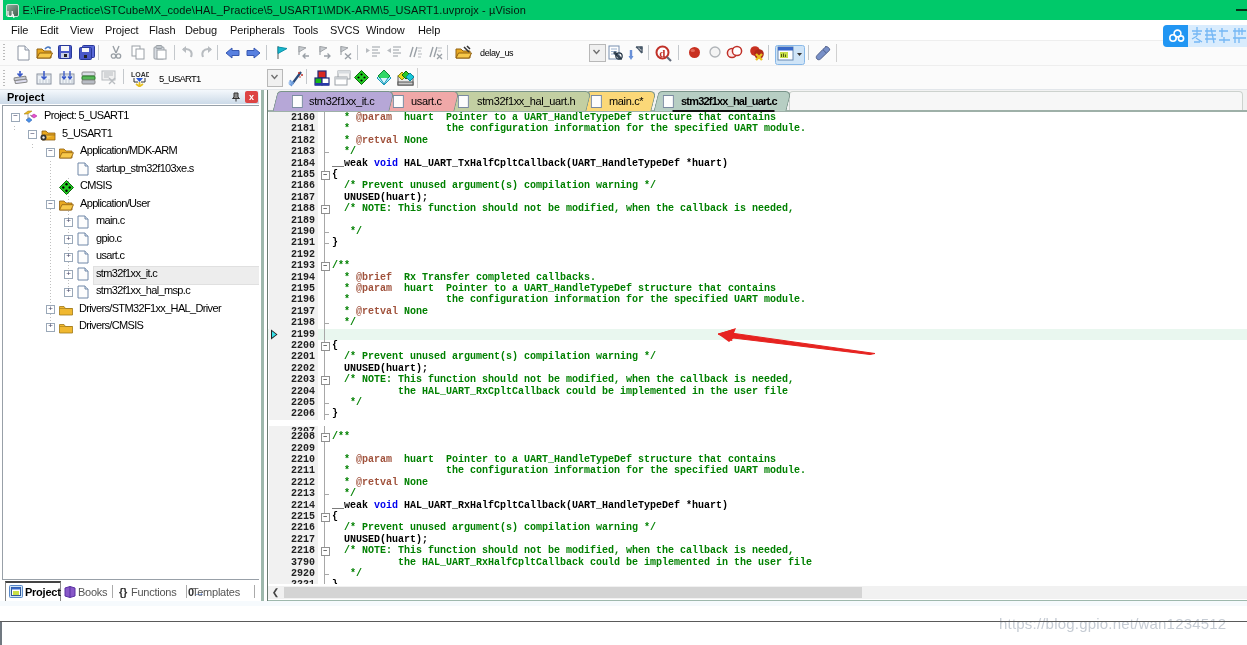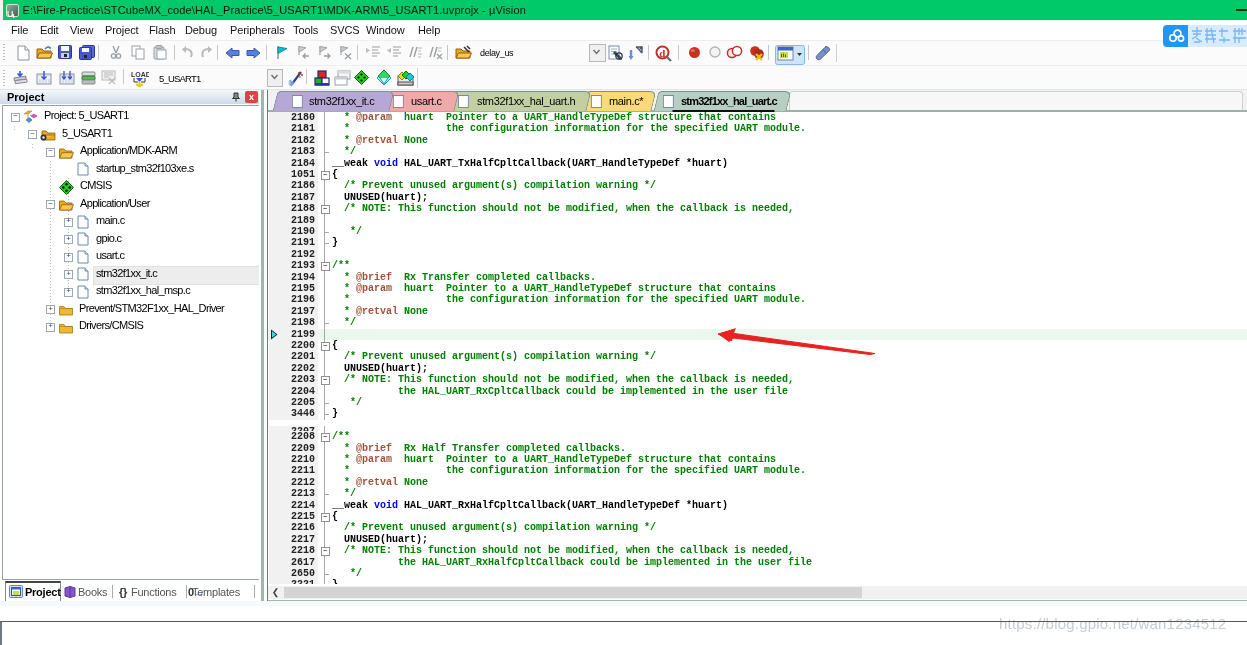--- a/index.html
+++ b/index.html
@@ -422,21 +422,21 @@
     <div class="ticon" style="left:77px;top:194.5px"><svg width="12" height="14" viewBox="0 0 12 14">
    <path d="M1,1 L8,1 L11,4 L11,13 L1,13 Z" fill="#fdfdfd" stroke="#7088a8" stroke-width="1"></path>
    <path d="M8,1 L8,4 L11,4" fill="#dde6f0" stroke="#7088a8" stroke-width="1"></path>
       </svg></div>
     <div class="ttext" style="left:96px;top:194.0px">stm32f1xx_hal_msp.c</div>
 <div class="exp" style="left:46px;top:215.0px"><span>+</span></div>
     <div class="ticon" style="left:58px;top:212.0px"><svg width="16" height="13" viewBox="0 0 16 13">
    <path d="M1.5,3.5 L6,3.5 L7.5,5.5 L14.5,5.5 L14.5,12 L1.5,12 Z" fill="#f0b830" stroke="#a07818" stroke-width="0.8"></path>
    <path d="M1.5,5.5 L14.5,5.5" stroke="#a07818" stroke-width="0.6"></path>
       </svg></div>
-    <div class="ttext" style="left:79px;top:211.5px">Prevent/STM32F1xx_HAL_Driver</div>
+    <div class="ttext" style="left:79px;top:211.5px">Drivers/STM32F1xx_HAL_Driver</div>
 <div class="exp" style="left:46px;top:232.5px"><span>+</span></div>
     <div class="ticon" style="left:58px;top:229.5px"><svg width="16" height="13" viewBox="0 0 16 13">
    <path d="M1.5,3.5 L6,3.5 L7.5,5.5 L14.5,5.5 L14.5,12 L1.5,12 Z" fill="#f0b830" stroke="#a07818" stroke-width="0.8"></path>
    <path d="M1.5,5.5 L14.5,5.5" stroke="#a07818" stroke-width="0.6"></path>
       </svg></div>
     <div class="ttext" style="left:79px;top:229.0px">Drivers/CMSIS</div>
   </div>
   <div class="abs" id="btabs">
 <div class="btab active" style="left:5px;width:54px"></div>
 <div style="position:absolute;left:9px;top:5px;z-index:3"><svg width="14" height="13" viewBox="0 0 14 13">
@@ -484,21 +484,21 @@
         <div class="tabunder"></div>
       </div>
 <div style="position:absolute;left:521px;top:1px;width:452px;height:18px;background:#f7f7f7;border:1px solid #cdd2ce;border-bottom:none;border-radius:4px 4px 0 0;z-index:5"></div>
     </div>
     <div id="code">
       <div class="cl" style="top:0.0px"><span class="num">2180</span><span class="fold"></span><span class="src"><span class="g">&nbsp;&nbsp;*&nbsp;</span><span class="d">@param</span><span class="g">&nbsp;&nbsp;huart&nbsp;&nbsp;Pointer&nbsp;to&nbsp;a&nbsp;UART_HandleTypeDef&nbsp;structure&nbsp;that&nbsp;contains</span></span></div>
 <div class="cl" style="top:11.4px"><span class="num">2181</span><span class="fold"></span><span class="src"><span class="g">&nbsp;&nbsp;*&nbsp;&nbsp;&nbsp;&nbsp;&nbsp;&nbsp;&nbsp;&nbsp;&nbsp;&nbsp;&nbsp;&nbsp;&nbsp;&nbsp;&nbsp;&nbsp;the&nbsp;configuration&nbsp;information&nbsp;for&nbsp;the&nbsp;specified&nbsp;UART&nbsp;module.</span></span></div>
 <div class="cl" style="top:22.8px"><span class="num">2182</span><span class="fold"></span><span class="src"><span class="g">&nbsp;&nbsp;*&nbsp;</span><span class="d">@retval</span><span class="g">&nbsp;None</span></span></div>
 <div class="cl" style="top:34.2px"><span class="num">2183</span><span class="fold"><span class="ftick"></span></span><span class="src"><span class="g">&nbsp;&nbsp;*/</span></span></div>
 <div class="cl" style="top:45.6px"><span class="num">2184</span><span class="fold"></span><span class="src"><span>__weak&nbsp;</span><span class="b">void</span><span>&nbsp;HAL_UART_TxHalfCpltCallback(UART_HandleTypeDef&nbsp;*huart)</span></span></div>
-<div class="cl" style="top:57.0px"><span class="num">1051</span><span class="fold"><span class="fbox">−</span></span><span class="src"><span>{</span></span></div>
+<div class="cl" style="top:57.0px"><span class="num">2185</span><span class="fold"><span class="fbox">−</span></span><span class="src"><span>{</span></span></div>
 <div class="cl" style="top:68.4px"><span class="num">2186</span><span class="fold"></span><span class="src"><span class="g">&nbsp;&nbsp;/*&nbsp;Prevent&nbsp;unused&nbsp;argument(s)&nbsp;compilation&nbsp;warning&nbsp;*/</span></span></div>
 <div class="cl" style="top:79.8px"><span class="num">2187</span><span class="fold"></span><span class="src"><span>&nbsp;&nbsp;UNUSED(huart);</span></span></div>
 <div class="cl" style="top:91.2px"><span class="num">2188</span><span class="fold"><span class="fbox">−</span></span><span class="src"><span class="g">&nbsp;&nbsp;/*&nbsp;NOTE:&nbsp;This&nbsp;function&nbsp;should&nbsp;not&nbsp;be&nbsp;modified,&nbsp;when&nbsp;the&nbsp;callback&nbsp;is&nbsp;needed,</span></span></div>
 <div class="cl" style="top:102.6px"><span class="num">2189</span><span class="fold"></span></div>
 <div class="cl" style="top:114.0px"><span class="num">2190</span><span class="fold"><span class="ftick"></span></span><span class="src"><span class="g">&nbsp;&nbsp;&nbsp;*/</span></span></div>
 <div class="cl" style="top:125.4px"><span class="num">2191</span><span class="fold"><span class="ftick"></span></span><span class="src"><span>}</span></span></div>
 <div class="cl" style="top:136.8px"><span class="num">2192</span><span class="fold"></span><span class="src"></span></div>
 <div class="cl" style="top:148.2px"><span class="num">2193</span><span class="fold"><span class="fbox">−</span></span><span class="src"><span class="g">/**</span></span></div>
 <div class="cl" style="top:159.6px"><span class="num">2194</span><span class="fold"></span><span class="src"><span class="g">&nbsp;&nbsp;*&nbsp;</span><span class="d">@brief</span><span class="g">&nbsp;&nbsp;Rx&nbsp;Transfer&nbsp;completed&nbsp;callbacks.</span></span></div>
 <div class="cl" style="top:171.0px"><span class="num">2195</span><span class="fold"></span><span class="src"><span class="g">&nbsp;&nbsp;*&nbsp;</span><span class="d">@param</span><span class="g">&nbsp;&nbsp;huart&nbsp;&nbsp;Pointer&nbsp;to&nbsp;a&nbsp;UART_HandleTypeDef&nbsp;structure&nbsp;that&nbsp;contains</span></span></div>
@@ -506,35 +506,35 @@
 <div class="cl" style="top:193.8px"><span class="num">2197</span><span class="fold"></span><span class="src"><span class="g">&nbsp;&nbsp;*&nbsp;</span><span class="d">@retval</span><span class="g">&nbsp;None</span></span></div>
 <div class="cl" style="top:205.2px"><span class="num">2198</span><span class="fold"><span class="ftick"></span></span><span class="src"><span class="g">&nbsp;&nbsp;*/</span></span></div>
 <div class="clbg" style="top:216.6px"></div>
       <div class="cl" style="top:216.6px"><span class="num hl">2199</span><span class="gmark"></span><span class="fold"></span></div>
 <div class="cl" style="top:228.0px"><span class="num">2200</span><span class="fold"><span class="fbox">−</span></span><span class="src"><span>{</span></span></div>
 <div class="cl" style="top:239.4px"><span class="num">2201</span><span class="fold"></span><span class="src"><span class="g">&nbsp;&nbsp;/*&nbsp;Prevent&nbsp;unused&nbsp;argument(s)&nbsp;compilation&nbsp;warning&nbsp;*/</span></span></div>
 <div class="cl" style="top:250.8px"><span class="num">2202</span><span class="fold"></span><span class="src"><span>&nbsp;&nbsp;UNUSED(huart);</span></span></div>
 <div class="cl" style="top:262.2px"><span class="num">2203</span><span class="fold"><span class="fbox">−</span></span><span class="src"><span class="g">&nbsp;&nbsp;/*&nbsp;NOTE:&nbsp;This&nbsp;function&nbsp;should&nbsp;not&nbsp;be&nbsp;modified,&nbsp;when&nbsp;the&nbsp;callback&nbsp;is&nbsp;needed,</span></span></div>
 <div class="cl" style="top:273.6px"><span class="num">2204</span><span class="fold"></span><span class="src"><span class="g">&nbsp;&nbsp;&nbsp;&nbsp;&nbsp;&nbsp;&nbsp;&nbsp;&nbsp;&nbsp;&nbsp;the&nbsp;HAL_UART_RxCpltCallback&nbsp;could&nbsp;be&nbsp;implemented&nbsp;in&nbsp;the&nbsp;user&nbsp;file</span></span></div>
 <div class="cl" style="top:285.0px"><span class="num">2205</span><span class="fold"><span class="ftick"></span></span><span class="src"><span class="g">&nbsp;&nbsp;&nbsp;*/</span></span></div>
-<div class="cl" style="top:296.4px"><span class="num">3446</span><span class="fold"><span class="ftick"></span></span><span class="src"><span>}</span></span></div>
+<div class="cl" style="top:296.4px"><span class="num">2206</span><span class="fold"><span class="ftick"></span></span><span class="src"><span>}</span></span></div>
 <div class="cl" style="top:314px"><span class="num">2207</span><span class="fold"></span><span class="src"></span></div>
 <div class="cl" style="top:319.2px"><span class="num">2208</span><span class="fold"><span class="fbox">−</span></span><span class="src"><span class="g">/**</span></span></div>
-<div class="cl" style="top:330.6px"><span class="num">2209</span><span class="fold"></span><span class="src"><span class="g">&nbsp;&nbsp;*&nbsp;</span><span class="d">@brief</span><span class="g">&nbsp;&nbsp;Rx&nbsp;Half&nbsp;Transfer&nbsp;completed&nbsp;callbacks.</span></span></div>
+<div class="cl" style="top:330.6px"><span class="num">2209</span><span class="fold"></span></div>
 <div class="cl" style="top:342.0px"><span class="num">2210</span><span class="fold"></span><span class="src"><span class="g">&nbsp;&nbsp;*&nbsp;</span><span class="d">@param</span><span class="g">&nbsp;&nbsp;huart&nbsp;&nbsp;Pointer&nbsp;to&nbsp;a&nbsp;UART_HandleTypeDef&nbsp;structure&nbsp;that&nbsp;contains</span></span></div>
 <div class="cl" style="top:353.4px"><span class="num">2211</span><span class="fold"></span><span class="src"><span class="g">&nbsp;&nbsp;*&nbsp;&nbsp;&nbsp;&nbsp;&nbsp;&nbsp;&nbsp;&nbsp;&nbsp;&nbsp;&nbsp;&nbsp;&nbsp;&nbsp;&nbsp;&nbsp;the&nbsp;configuration&nbsp;information&nbsp;for&nbsp;the&nbsp;specified&nbsp;UART&nbsp;module.</span></span></div>
 <div class="cl" style="top:364.8px"><span class="num">2212</span><span class="fold"></span><span class="src"><span class="g">&nbsp;&nbsp;*&nbsp;</span><span class="d">@retval</span><span class="g">&nbsp;None</span></span></div>
 <div class="cl" style="top:376.2px"><span class="num">2213</span><span class="fold"><span class="ftick"></span></span><span class="src"><span class="g">&nbsp;&nbsp;*/</span></span></div>
 <div class="cl" style="top:387.6px"><span class="num">2214</span><span class="fold"></span><span class="src"><span>__weak&nbsp;</span><span class="b">void</span><span>&nbsp;HAL_UART_RxHalfCpltCallback(UART_HandleTypeDef&nbsp;*huart)</span></span></div>
 <div class="cl" style="top:399.0px"><span class="num">2215</span><span class="fold"><span class="fbox">−</span></span><span class="src"><span>{</span></span></div>
 <div class="cl" style="top:410.4px"><span class="num">2216</span><span class="fold"></span><span class="src"><span class="g">&nbsp;&nbsp;/*&nbsp;Prevent&nbsp;unused&nbsp;argument(s)&nbsp;compilation&nbsp;warning&nbsp;*/</span></span></div>
 <div class="cl" style="top:421.8px"><span class="num">2217</span><span class="fold"></span><span class="src"><span>&nbsp;&nbsp;UNUSED(huart);</span></span></div>
 <div class="cl" style="top:433.2px"><span class="num">2218</span><span class="fold"><span class="fbox">−</span></span><span class="src"><span class="g">&nbsp;&nbsp;/*&nbsp;NOTE:&nbsp;This&nbsp;function&nbsp;should&nbsp;not&nbsp;be&nbsp;modified,&nbsp;when&nbsp;the&nbsp;callback&nbsp;is&nbsp;needed,</span></span></div>
-<div class="cl" style="top:444.6px"><span class="num">2617</span><span class="fold"></span><span class="src"><span class="g">&nbsp;&nbsp;&nbsp;&nbsp;&nbsp;&nbsp;&nbsp;&nbsp;&nbsp;&nbsp;&nbsp;the&nbsp;HAL_UART_RxHalfCpltCallback&nbsp;could&nbsp;be&nbsp;implemented&nbsp;in&nbsp;the&nbsp;user&nbsp;file</span></span></div>
-<div class="cl" style="top:456.0px"><span class="num">2650</span><span class="fold"><span class="ftick"></span></span><span class="src"><span class="g">&nbsp;&nbsp;&nbsp;*/</span></span></div>
+<div class="cl" style="top:444.6px"><span class="num">3790</span><span class="fold"></span><span class="src"><span class="g">&nbsp;&nbsp;&nbsp;&nbsp;&nbsp;&nbsp;&nbsp;&nbsp;&nbsp;&nbsp;&nbsp;the&nbsp;HAL_UART_RxHalfCpltCallback&nbsp;could&nbsp;be&nbsp;implemented&nbsp;in&nbsp;the&nbsp;user&nbsp;file</span></span></div>
+<div class="cl" style="top:456.0px"><span class="num">2920</span><span class="fold"><span class="ftick"></span></span><span class="src"><span class="g">&nbsp;&nbsp;&nbsp;*/</span></span></div>
 <div class="cl" style="top:467.4px"><span class="num">2221</span><span class="fold"></span><span class="src"><span>}</span></span></div>
     </div>
     <div id="hscroll"></div>
     <div id="hthumb"></div>
     <div id="hleft">❮</div>
     <div id="editorborder"></div>
   </div>
   <svg class="abs" style="left:712px;top:326px;z-index:6" width="170" height="32" viewBox="0 0 170 32">
     <path d="M6,8 L22,3.5 L19,7 L163,27.5 L158,28.5 L17,11.5 L20,14.5 Z" fill="#e62320" stroke="#e62320" stroke-width="1"></path>
     <path d="M6,8 L24,2 L21.5,8.2 L22,12 L17,16 Z" fill="#e62320"></path>

